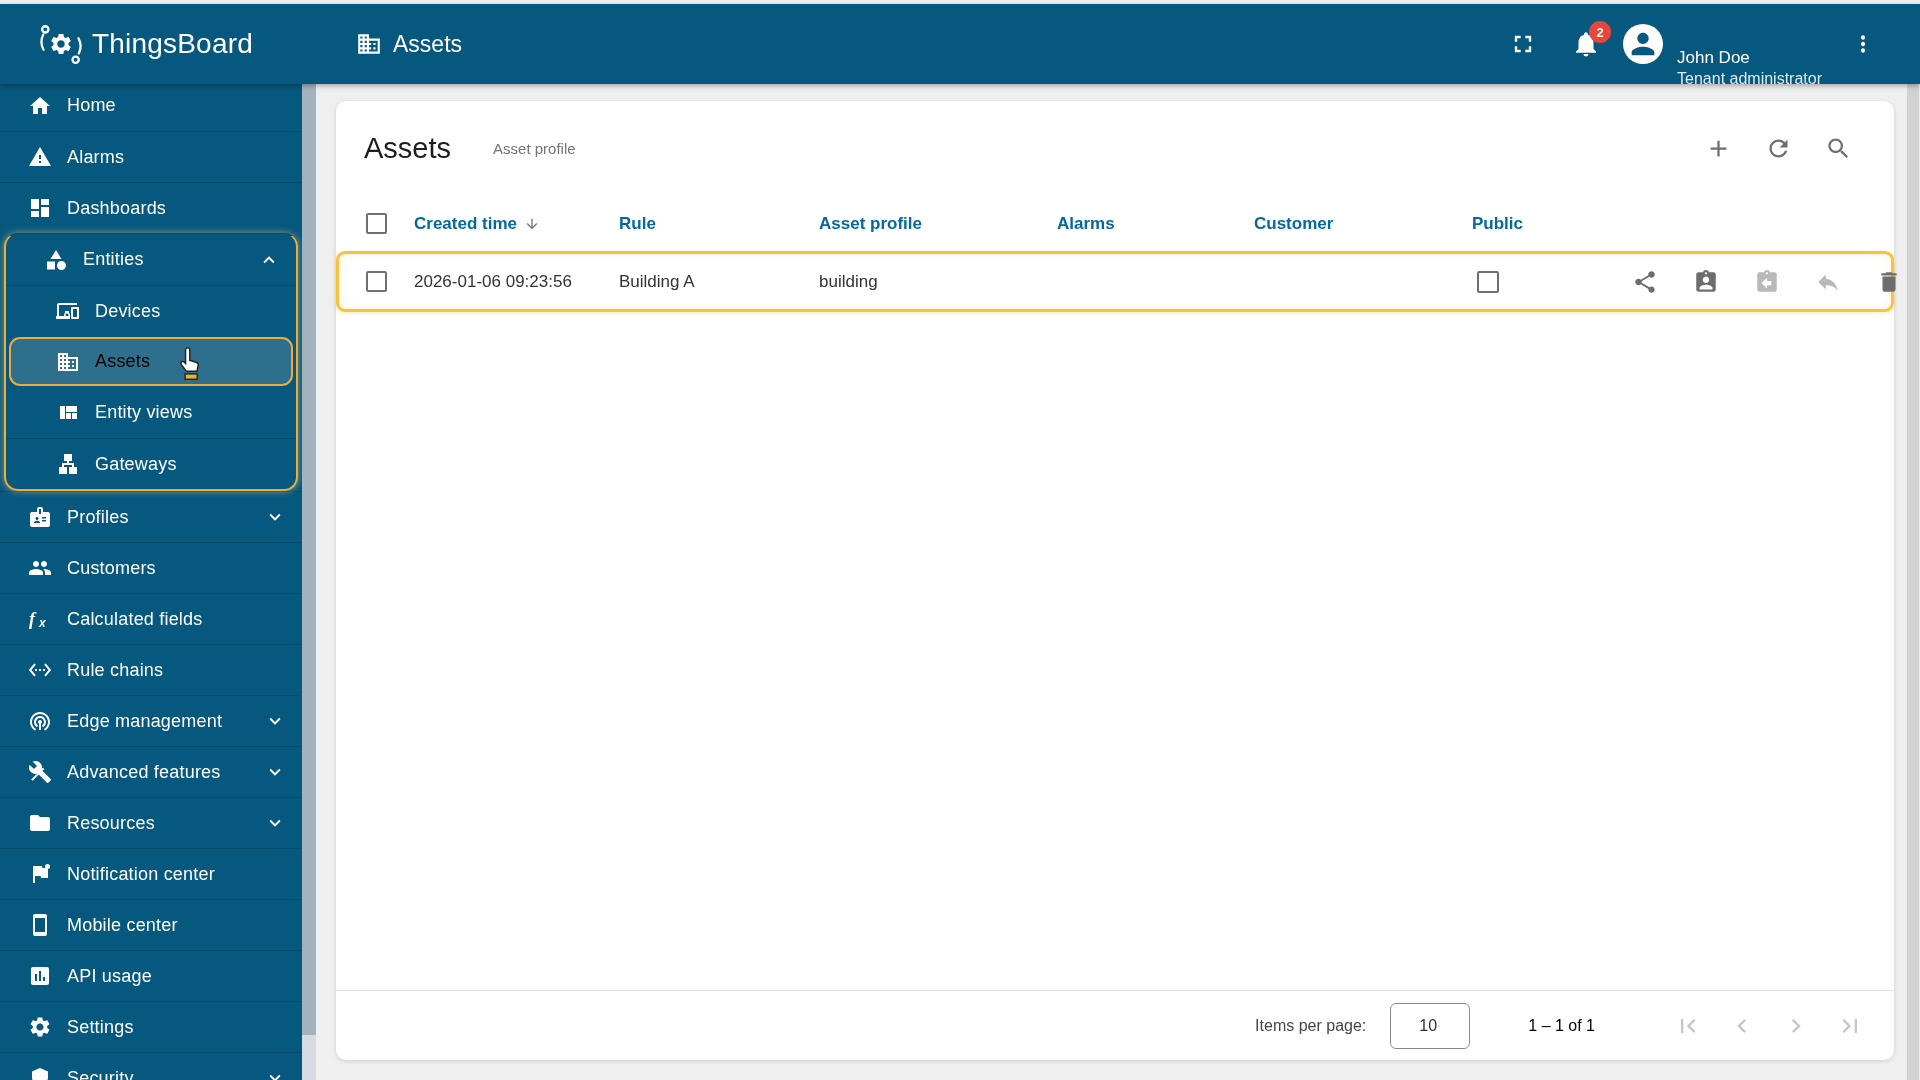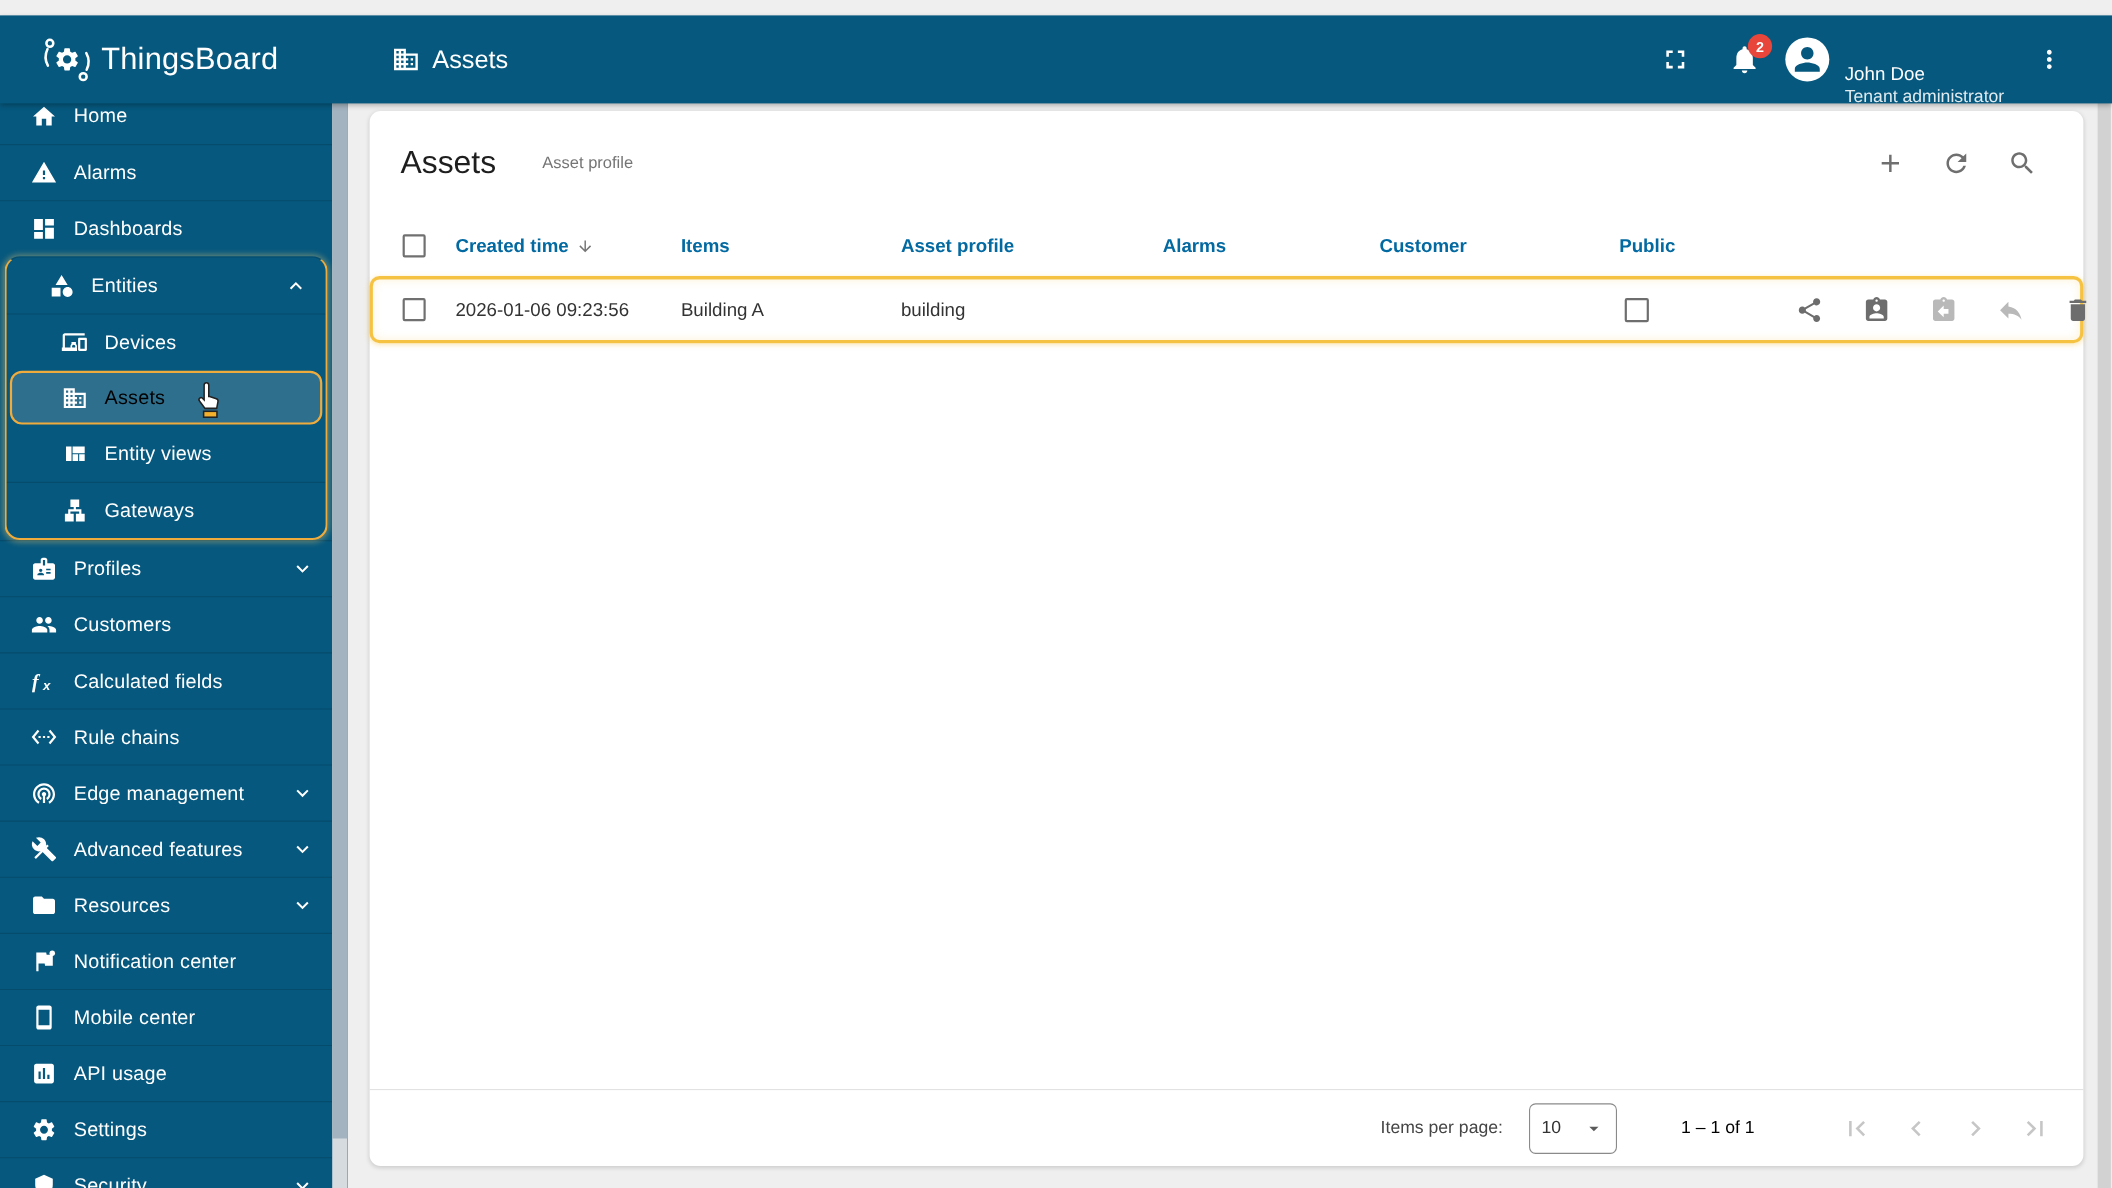--- a/index.html
+++ b/index.html
@@ -8,21 +8,21 @@
 
   :root{
     --primary:#06587E; --primary-selected:#2F6F8E; --highlight-yellow:#EFAC3D;
     --row-highlight-yellow:#F6C242; --badge-red:#E8463A; --content-bg:#EFEFEF;
     --icon-gray:#6D6D6D; --disabled-gray:#BDBDBD; --text-dark:#212121; --text-gray:#757575;
   }
 
   svg { display:block; }
 
   
-  .topbar { position:absolute; left:0; top:14px; width:1920px; height:80px;
+  .topbar { position:absolute; left:0; top:4px; width:1920px; height:80px;
     background:var(--primary); display:flex; align-items:center; z-index:30;
     box-shadow:0 2px 5px rgba(0,0,0,.3); color:#fff; }
   .brand { width:316px; display:flex; align-items:center; padding-left:38px; flex:none; }
   .brand-logo { width:46px; height:46px; margin-right:8px; }
   .brand-name { font-size:28px; font-weight:500; letter-spacing:.2px; }
   .page-head { display:flex; align-items:center; margin-left:40px; }
   .page-head-icon { width:26px; height:26px; margin-right:11px; color:#fff; }
   .page-head-title { font-size:23px; font-weight:400; }
   .topbar-spacer { flex:1; }
   .iconbtn { background:none; border:none; cursor:pointer; color:#fff; padding:0; }
@@ -96,21 +96,21 @@
   .row-actions { display:flex; justify-content:flex-end; align-items:center; gap:35px; padding-right:30px; }
   .action-btn { width:26px; height:26px; color:var(--icon-gray); background:none; border:none; cursor:pointer; padding:0; }
   .action-btn.disabled { color:#B9B9B9; cursor:default; }
   .action-btn svg { width:26px; height:26px; }
 
   .paginator { position:absolute; left:0; right:0; bottom:0; height:70px;
     border-top:1px solid #E2E2E2; display:flex; align-items:center; justify-content:flex-end;
     color:#454545; font-size:16px; padding-right:30px; }
   .pp-label { margin-right:24px; }
   .pp-select { width:80px; height:46px; border:1px solid #8A8A8A; border-radius:6px;
-    display:flex; align-items:center; padding:0 10px; margin-right:58px; cursor:pointer; background:#fff; }
+    display:flex; align-items:center; padding:0 28px; margin-right:58px; cursor:pointer; background:#fff; }
   .pp-select-value { flex:1; font-size:16px; color:#333; }
   .pp-select-arrow { width:20px; height:20px; color:#5A5A5A; }
   .pp-range { margin-right:79px; color:#000000; }
   .pager { display:flex; align-items:center; gap:26px; }
   .pager .iconbtn { width:28px; height:28px; color:#C6C6C6; cursor:default; }
 
   
   .hand-cursor { position:absolute; left:176px; top:346px; width:28px; height:36px; z-index:50; pointer-events:none; }
 </style>
 </head>
@@ -399,21 +399,21 @@
       <div>
           <div class="checkbox"></div>
         </div>
       <div class="th">
         <span>Created time</span>
         <svg class="sort-icon" viewBox="0 0 24 24" fill="currentColor">
             <path d="M20 12l-1.41-1.41L13 16.17V4h-2v12.17l-5.58-5.59L4 12l8 8 8-8z"></path>
           </svg>
       </div>
       <div class="th">
-          <span>Items</span>
+          <span>Rule</span>
         </div>
       <div class="th">
           <span>Asset profile</span>
         </div>
       <div class="th">
           <span>Alarms</span>
         </div>
       <div class="th">
           <span>Customer</span>
         </div>

